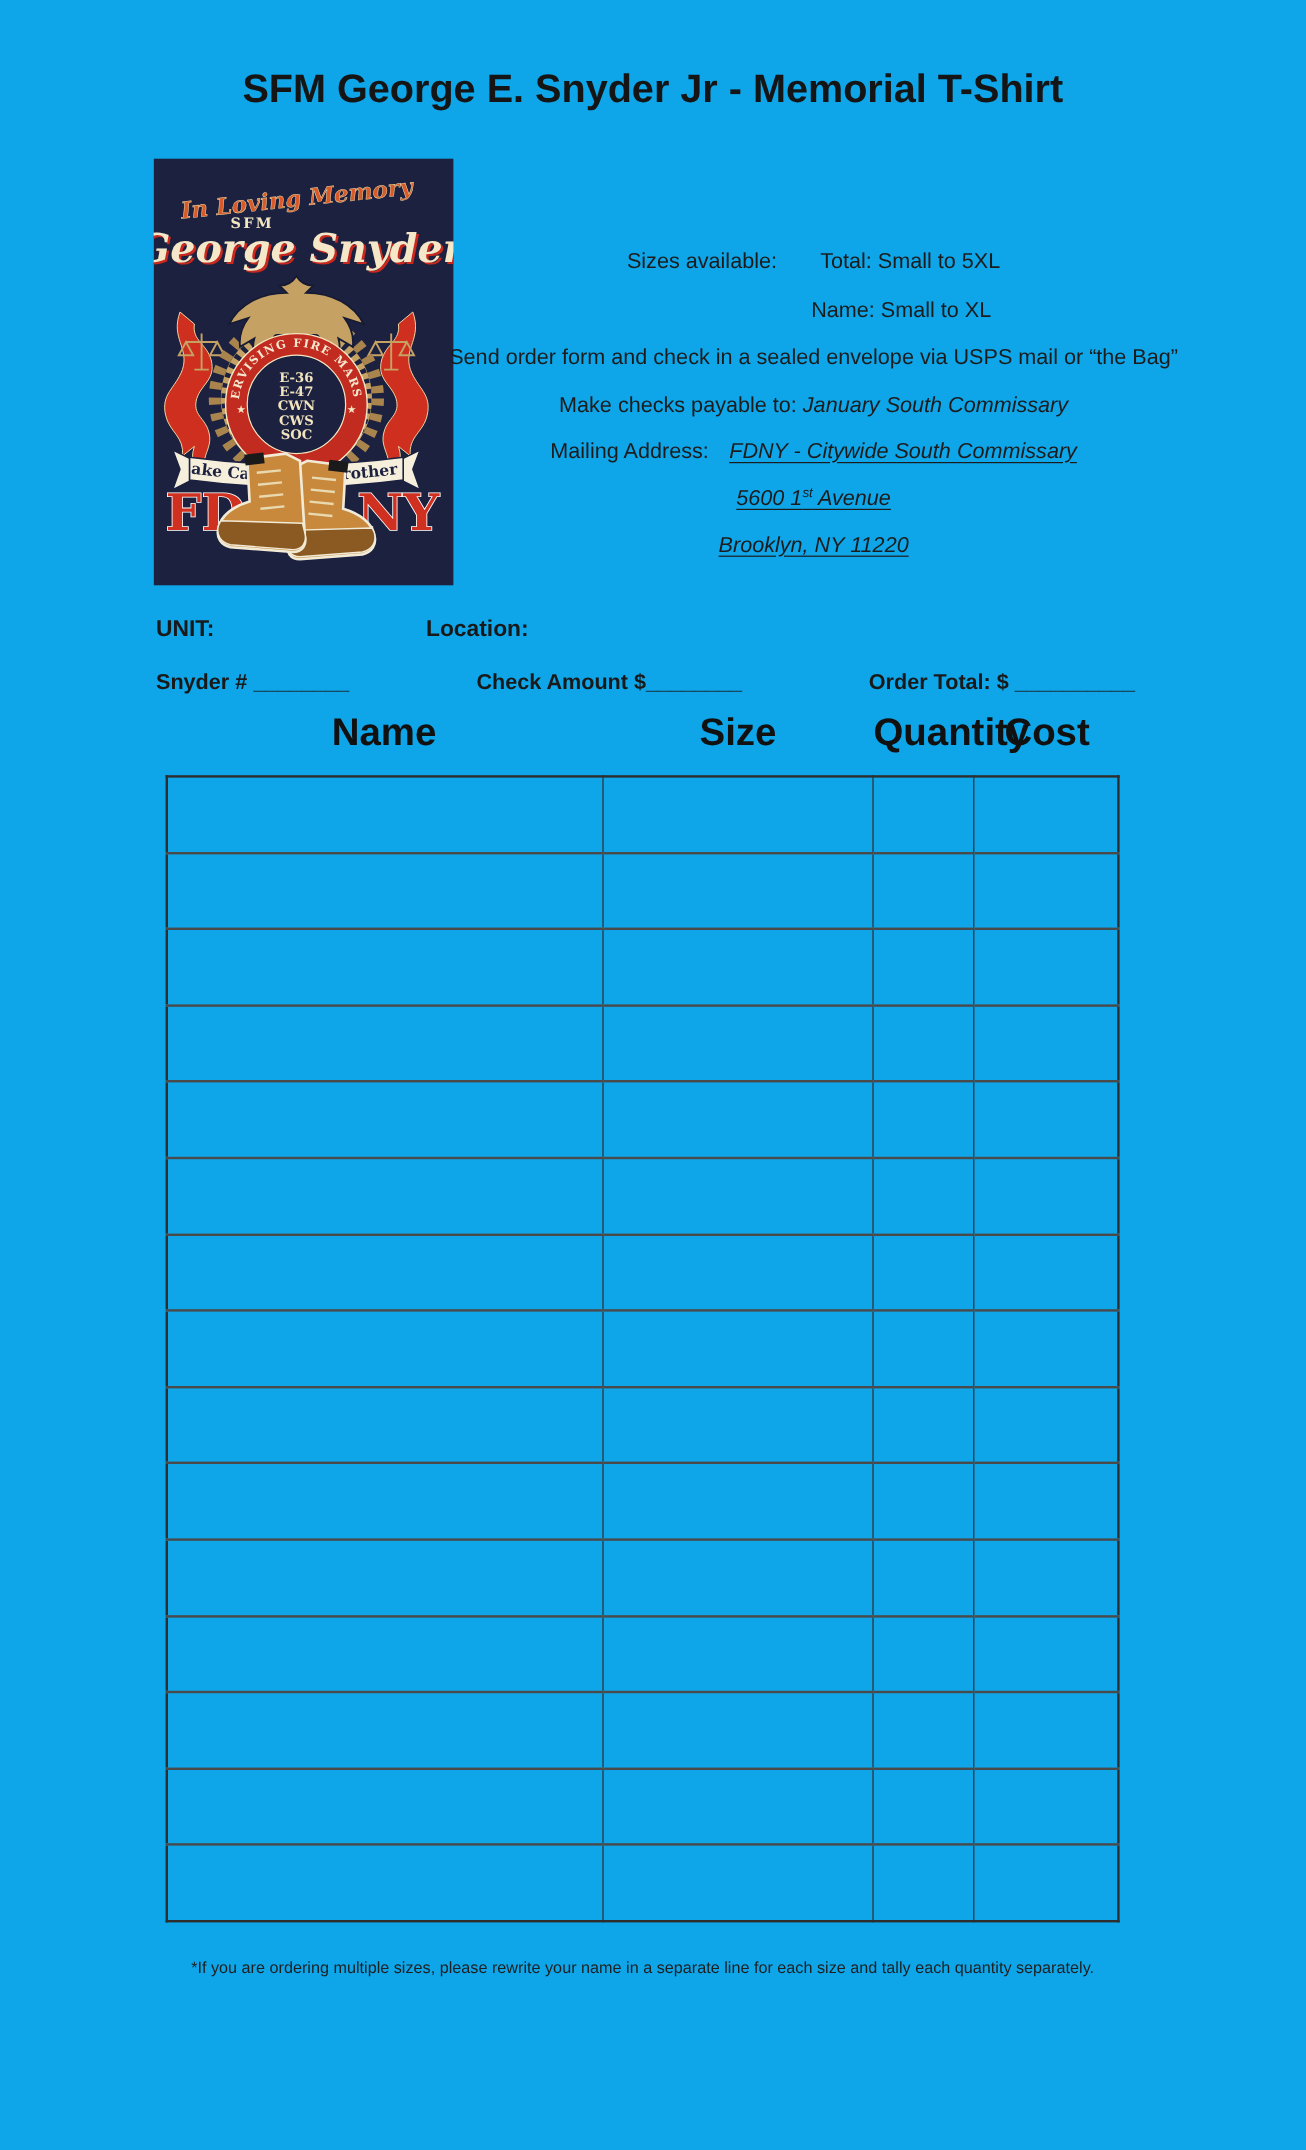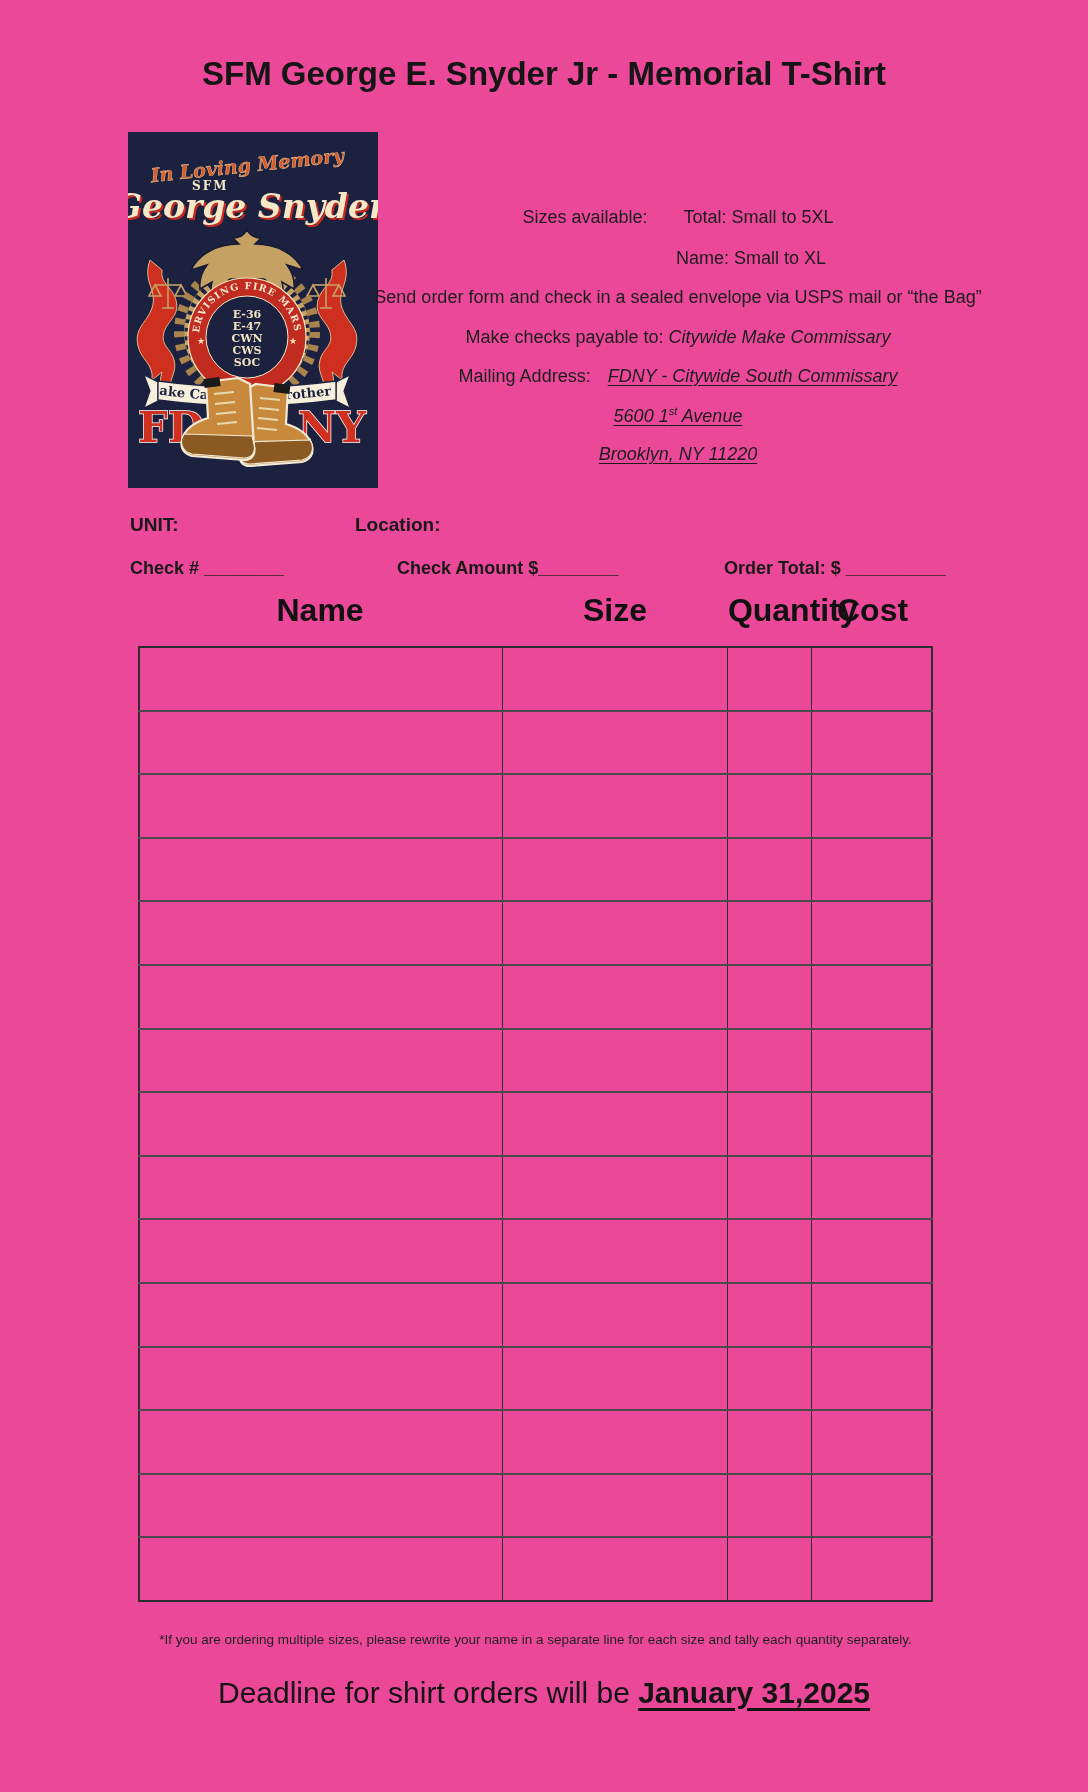--- a/index.html
+++ b/index.html
@@ -1,18 +1,18 @@
 <!DOCTYPE html>
 <html><head>
 <meta charset="utf-8">
 <style>
   * { box-sizing: border-box; margin: 0; padding: 0; }
   html, body { background: #ffffff; }
   body { font-family: "Liberation Sans", sans-serif; color: #191919; }
-  .page { position: relative; width: 1088px; height: 1792px; background: #ec4899; overflow: hidden; margin: 0 auto; }
+  .page { position: relative; width: 1088px; height: 1792px; background: #0ea5e9; overflow: hidden; margin: 0 auto; }
 
   .title { position: absolute; top: 55px; left: 0; width: 100%; text-align: center;
            font-size: 33px; font-weight: 600; color: #151515; }
 
   .shirt-wrap { position: absolute; left: 128px; top: 132px; width: 250px; height: 356px; }
   .shirt-wrap svg { display: block; width: 100%; height: 100%; }
 
   .info-line { position: absolute; left: 268px; width: 820px; text-align: center;
                font-size: 18px; color: #1c1c1c; white-space: nowrap; }
   .price-line { top: 134px; font-size: 29px; }
@@ -184,21 +184,21 @@
   </div>
 
   <div class="info-line youth-line">
     <span>Name: Small to XL</span>
   </div>
 
   <div class="info-line send-line">Send order form and check in a sealed envelope via USPS mail or “the Bag”</div>
 
   <div class="info-line payable-line">
     <span>Make checks payable to:</span>
-    <span class="it">Citywide Make Commissary</span>
+    <span class="it">January South Commissary</span>
   </div>
 
   <div class="info-line mailing-line">
     <span>Mailing Address:</span>
     <span class="it-ul val-gap">FDNY - Citywide South Commissary</span>
   </div>
 
   <div class="info-line street-line">
     <span class="it-ul"><span>5600 1</span><sup>st</sup><span> Avenue</span></span>
   </div>
@@ -206,21 +206,21 @@
   <div class="info-line city-line">
     <span class="it-ul">Brooklyn, NY 11220</span>
   </div>
 
   <div class="unit-row">
     <span class="unit-label">UNIT:</span>
     <span class="location-label">Location:</span>
   </div>
 
   <div class="check-row">
-    <span class="check-num">Check # ________</span>
+    <span class="check-num">Snyder # ________</span>
     <span class="check-amount">Check Amount $________</span>
     <span class="order-total">Order Total: $ __________</span>
   </div>
 
   <div class="col-headers">
     <span class="hdr hdr-name">Name</span>
     <span class="hdr hdr-size">Size</span>
     <span class="hdr hdr-qty">Quantity</span>
     <span class="hdr hdr-cost">Cost</span>
   </div>
@@ -321,17 +321,14 @@
           <td></td>
           <td></td>
           <td></td>
           <td></td>
         </tr>
       </tbody>
   </table>
 
   <div class="footnote">*If you are ordering multiple sizes, please rewrite your name in a separate line for each size and tally each quantity separately.</div>
 
-  <div class="deadline">
-    <span>Deadline for shirt orders will be </span><span class="deadline-date">January 31,2025</span>
-  </div>
 
 </div>
 
 </body></html>

